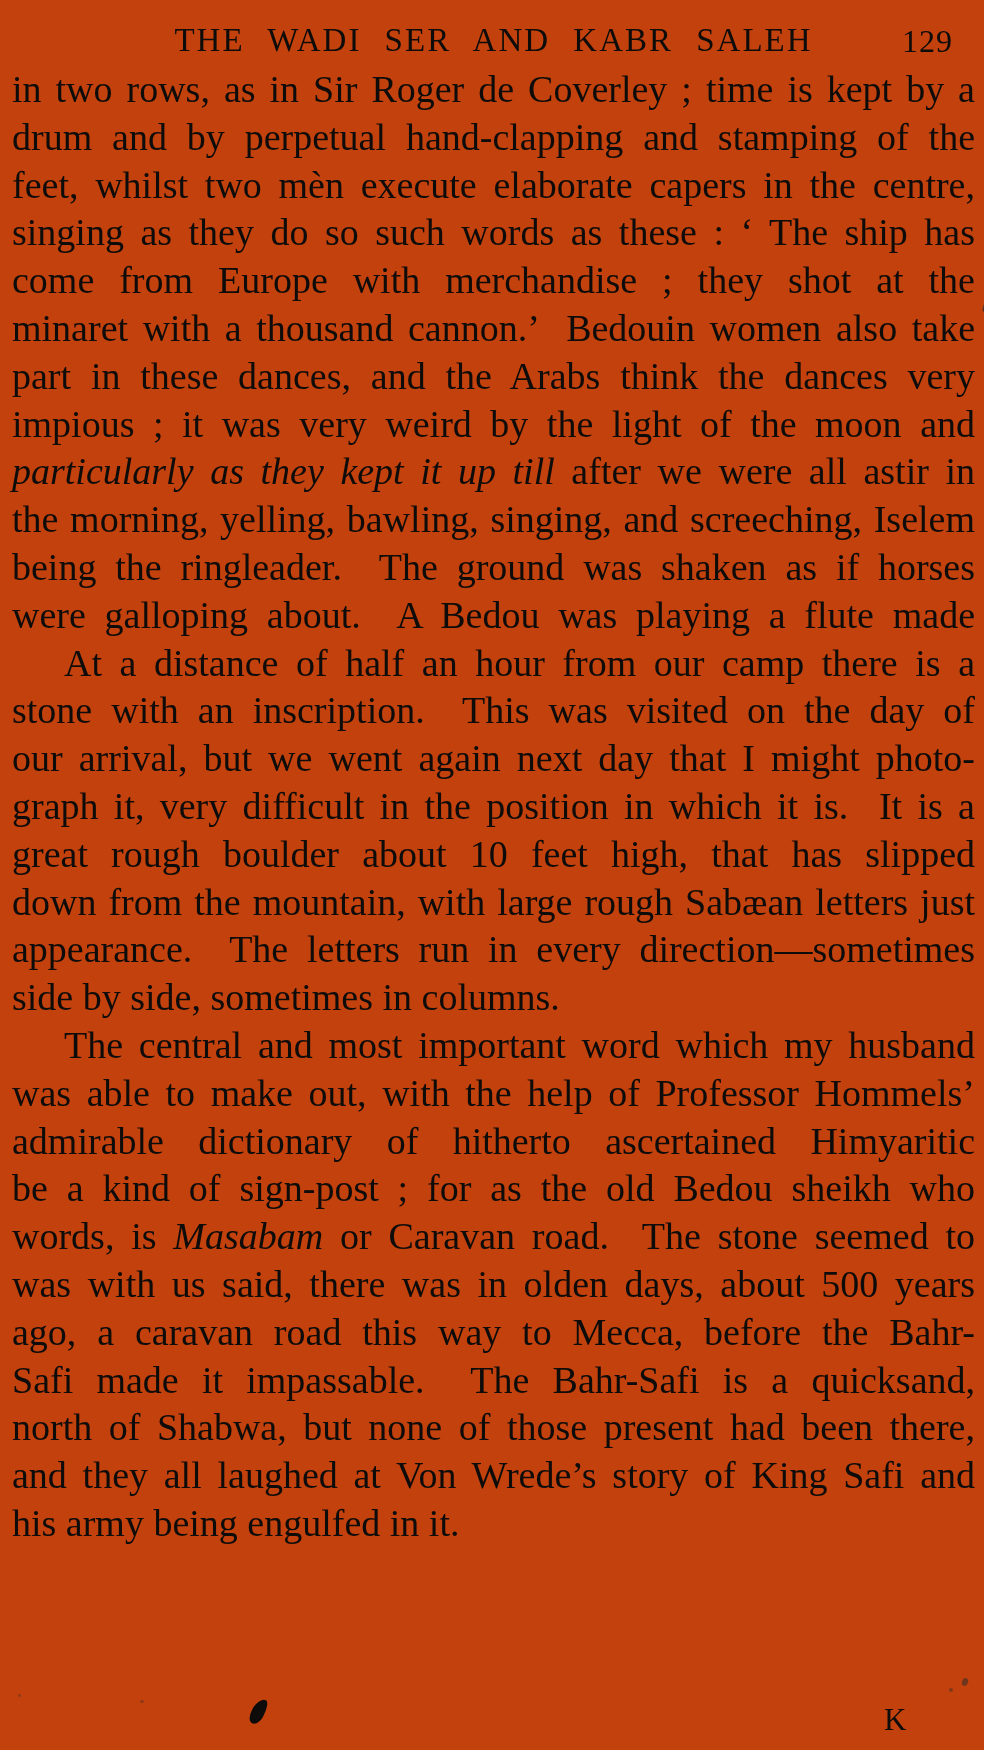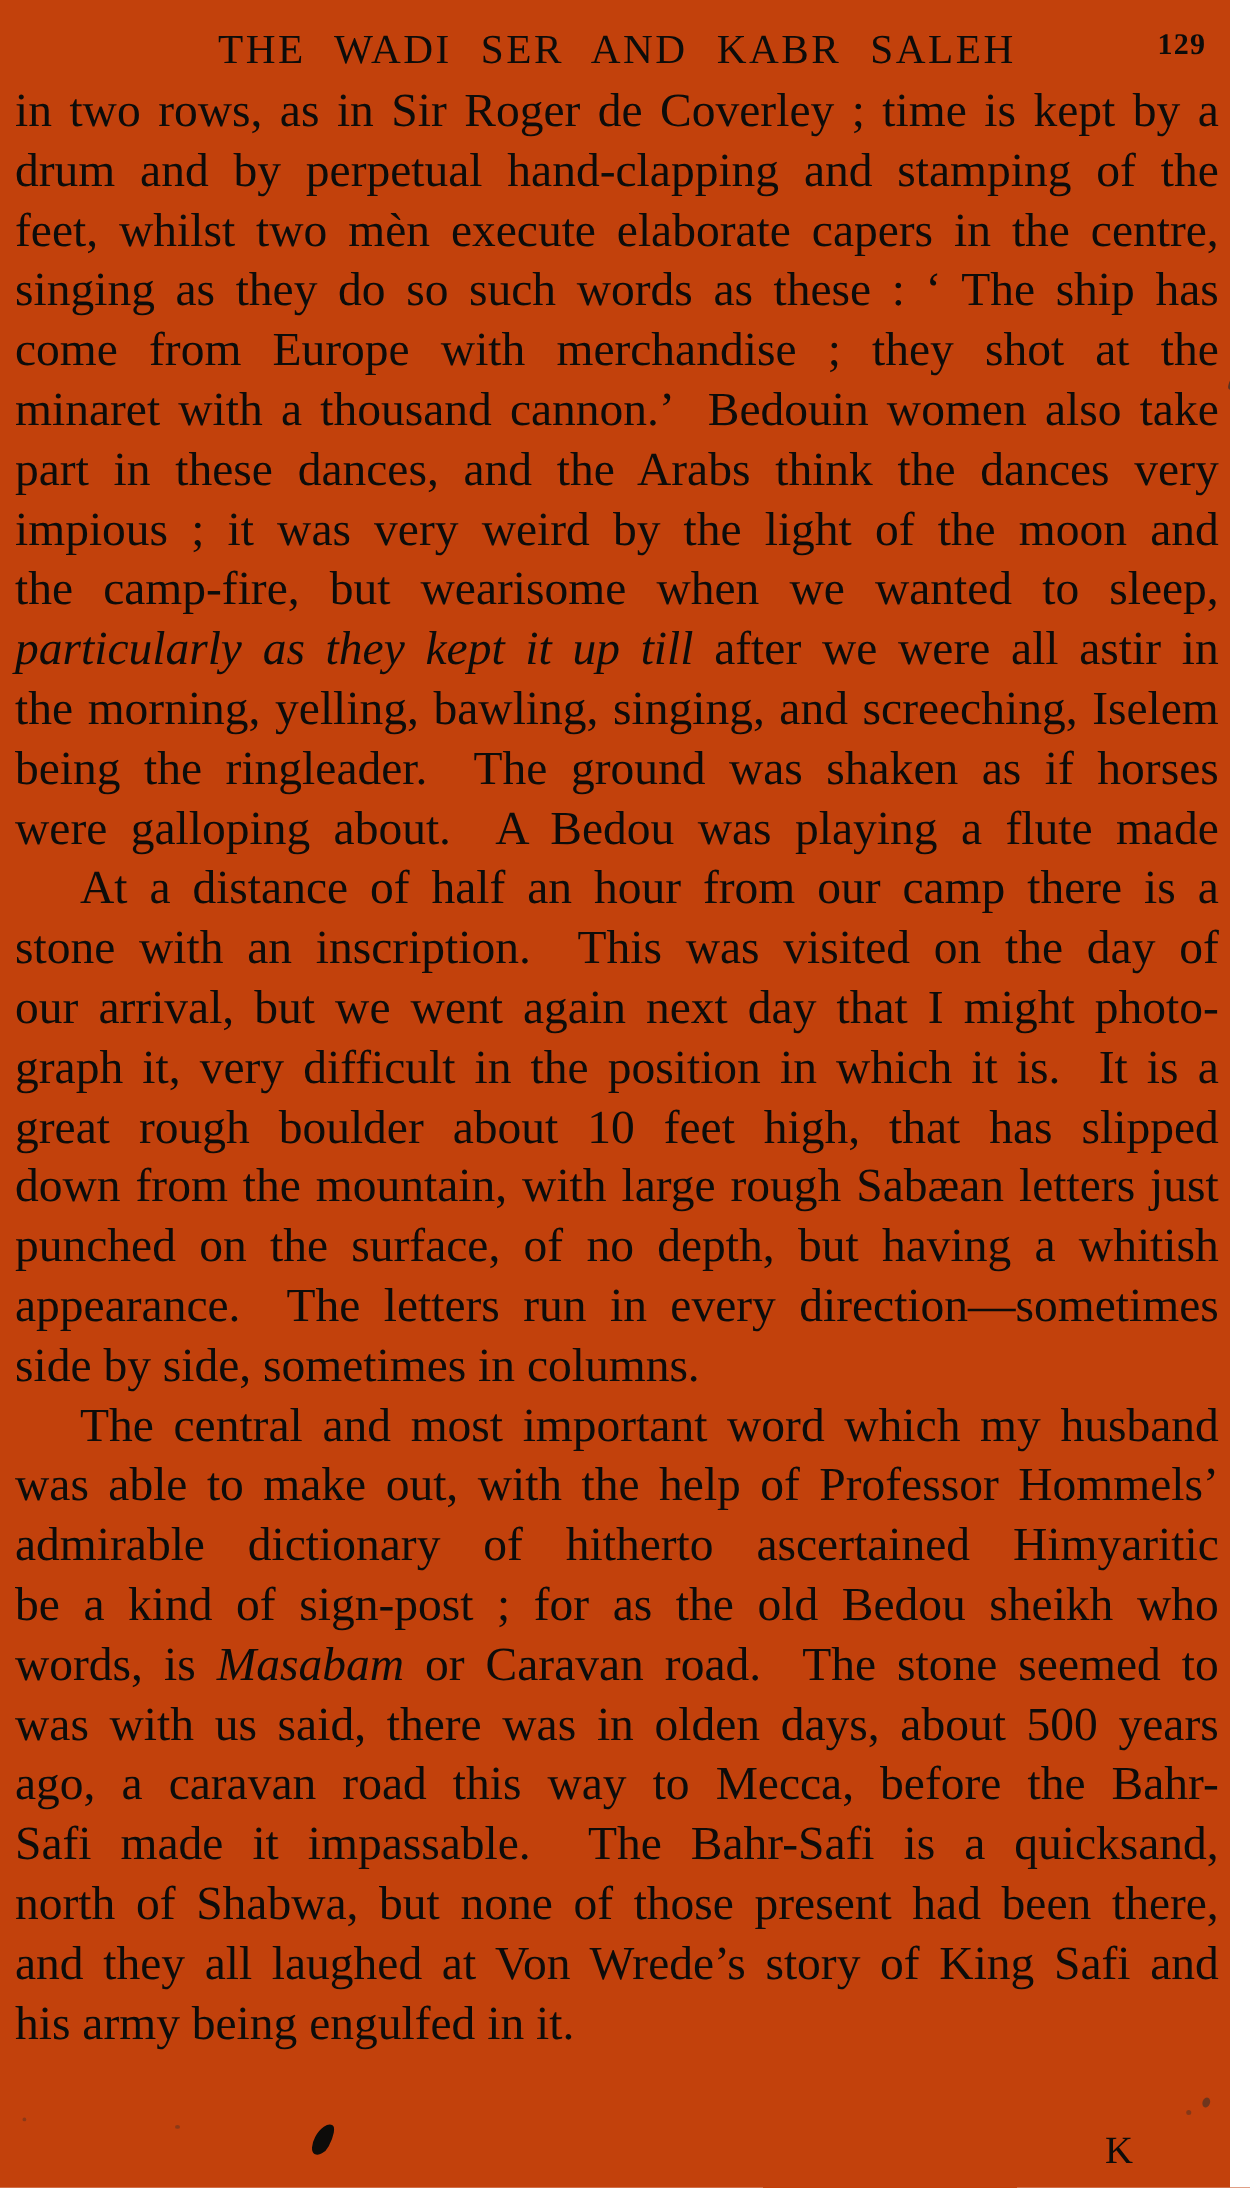--- a/index.html
+++ b/index.html
@@ -22,25 +22,24 @@
   }
   .running-title {
     text-align: center;
     font-size: 33px;
     letter-spacing: 2px;
     word-spacing: 13px;
     white-space: nowrap;
   }
   .page-number {
     position: absolute;
-    right: 10px;
+    right: 22px;
     top: 1px;
-    font-size: 24px;
+    font-size: 32px;
     letter-spacing: 1px;
-    font-weight: bold;
   }
   .body-text {
     position: absolute;
     left: 12px;
     top: 66px;
     width: 963px;
     font-size: 38px;
     line-height: 47.8px;
   }
   .line { white-space: pre-wrap; }
@@ -85,32 +84,30 @@
 
   <div class="body-text" id="body-text">
       <div class="line just"><span>in two rows, as in Sir Roger de Coverley ; time is kept by a</span></div>
       <div class="line just"><span>drum and by perpetual hand-clapping and stamping of the</span></div>
       <div class="line just"><span>feet, whilst two mèn execute elaborate capers in the centre,</span></div>
       <div class="line just"><span>singing as they do so such words as these : ‘ The ship has</span></div>
       <div class="line just"><span>come from Europe with merchandise ; they shot at the</span></div>
       <div class="line just"><span>minaret with a thousand cannon.’  Bedouin women also take</span></div>
       <div class="line just"><span>part in these dances, and the Arabs think the dances very</span></div>
       <div class="line just"><span>impious ; it was very weird by the light of the moon and</span></div>
-      <div class="line just"><span>the camp-fire, but wearisome when we wanted to sleep,</span></div>
       <div class="line just"><span class="it">particularly as they kept it up till</span><span> after we were all astir in</span></div>
       <div class="line just"><span>the morning, yelling, bawling, singing, and screeching, Iselem</span></div>
       <div class="line just"><span>being the ringleader.  The ground was shaken as if horses</span></div>
       <div class="line just"><span>were galloping about.  A Bedou was playing a flute made</span></div>
       <div class="line just indent"><span>At a distance of half an hour from our camp there is a</span></div>
       <div class="line just"><span>stone with an inscription.  This was visited on the day of</span></div>
       <div class="line just"><span>our arrival, but we went again next day that I might photo-</span></div>
       <div class="line just"><span>graph it, very difficult in the position in which it is.  It is a</span></div>
       <div class="line just"><span>great rough boulder about 10 feet high, that has slipped</span></div>
       <div class="line just"><span>down from the mountain, with large rough Sabæan letters just</span></div>
-      <div class="line just"><span>punched on the surface, of no depth, but having a whitish</span></div>
       <div class="line just"><span>appearance.  The letters run in every direction—sometimes</span></div>
       <div class="line"><span>side by side, sometimes in columns.</span></div>
       <div class="line just indent"><span>The central and most important word which my husband</span></div>
       <div class="line just"><span>was able to make out, with the help of Professor Hommels’</span></div>
       <div class="line just"><span>admirable dictionary of hitherto ascertained Himyaritic</span></div>
       <div class="line just"><span>be a kind of sign-post ; for as the old Bedou sheikh who</span></div>
       <div class="line just"><span>words, is </span><span class="it">Masabam</span><span> or Caravan road.  The stone seemed to</span></div>
       <div class="line just"><span>was with us said, there was in olden days, about 500 years</span></div>
       <div class="line just"><span>ago, a caravan road this way to Mecca, before the Bahr-</span></div>
       <div class="line just"><span>Safi made it impassable.  The Bahr-Safi is a quicksand,</span></div>

